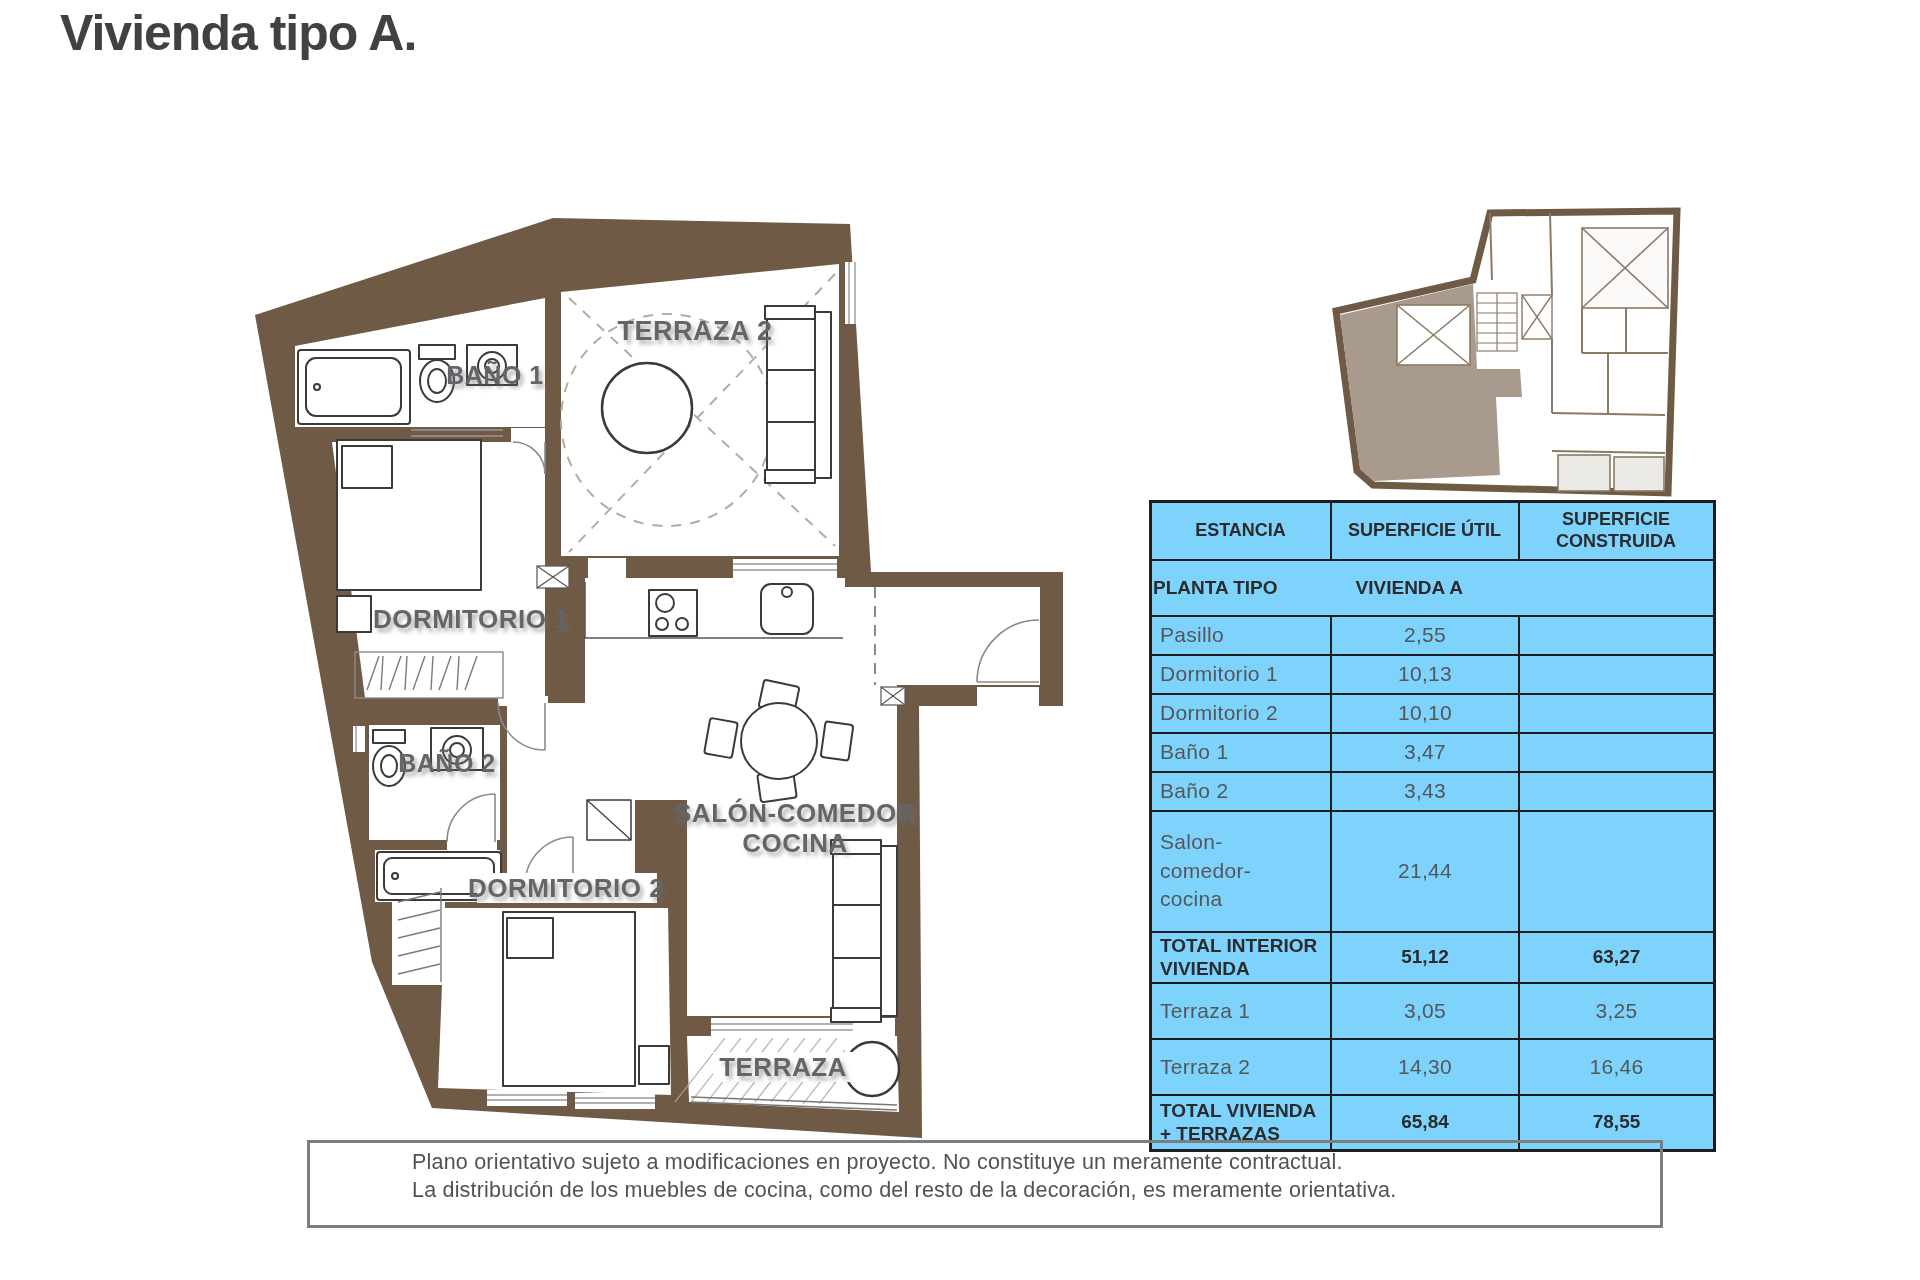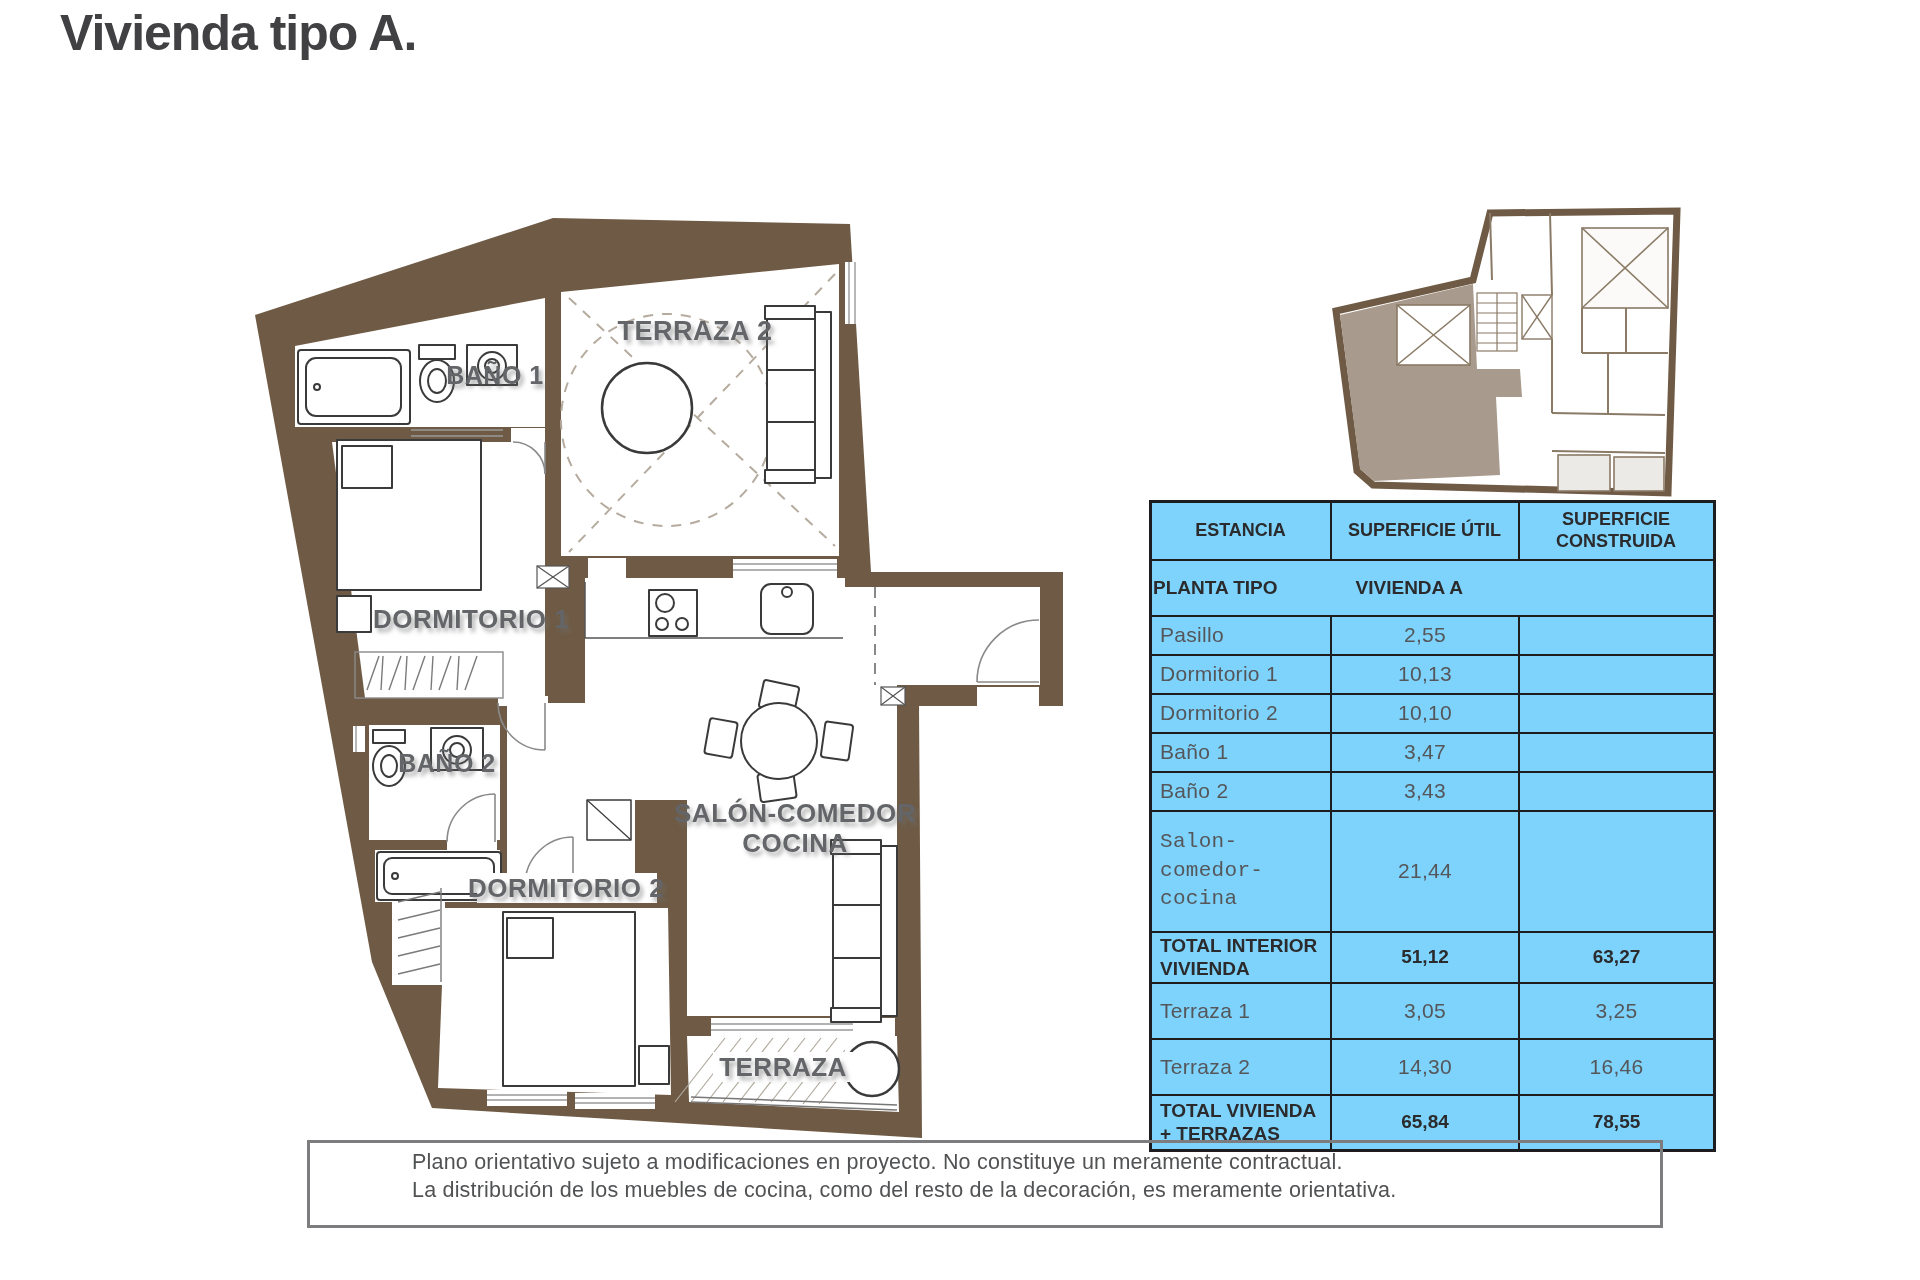--- a/index.html
+++ b/index.html
@@ -36,21 +36,21 @@
   .surfaces .r-planta{height:56px;}
   .surfaces .r-std{height:39px;}
   .surfaces .r-salon{height:121px;}
   .surfaces .r-totint{height:49px;}
   .surfaces .r-terr{height:56px;}
   .surfaces .r-totviv{height:55px;}
   .surfaces .planta-cell{border-left:2px solid #1d1d1f;}
   .planta-flex{display:flex;align-items:center;}
   .planta-flex .pl1{font-size:19px;font-weight:700;color:#2b2b2d;}
   .planta-flex .pl2{margin-left:78px;font-size:19px;font-weight:700;color:#2b2b2d;}
-  .narrow-wrap{display:inline-block;width:96px;line-height:1.35;font-family:Liberation Mono, monospace;}
+  .narrow-wrap{display:inline-block;width:96px;line-height:1.35;}
 
   
   .disclaimer{position:absolute;left:307px;top:1140px;width:1356px;height:88px;
               border:3px solid #7d7d7f;box-sizing:border-box;
               padding:6px 10px 0 102px;}
   .disclaimer p{margin:0;font-size:21.5px;line-height:1.3;color:#515254;letter-spacing:.2px;}
 </style>
 </head>
 <body>
 

